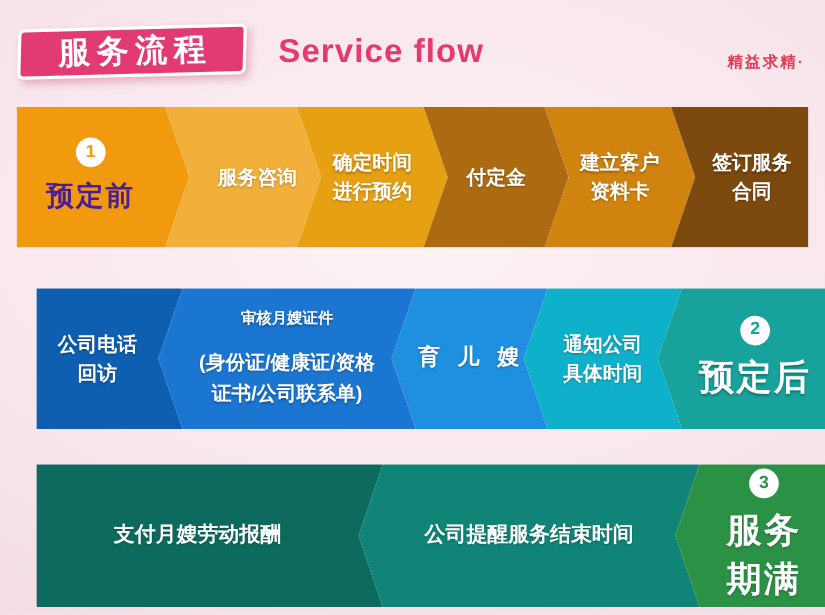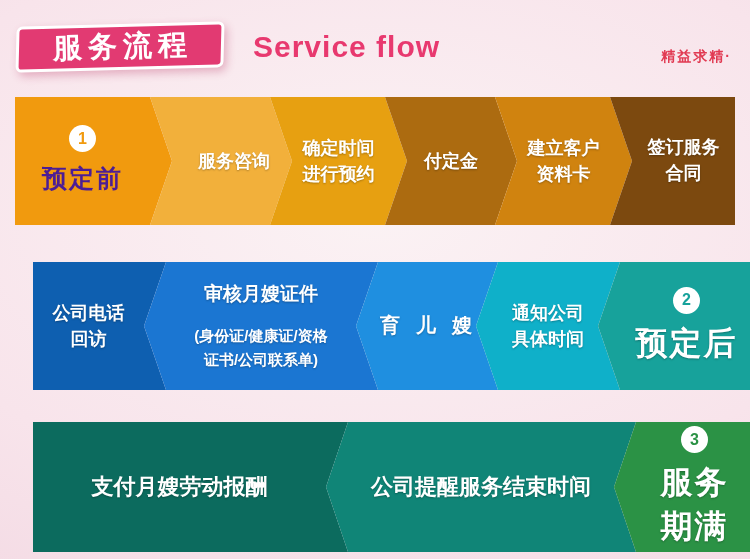--- a/index.html
+++ b/index.html
@@ -53,21 +53,20 @@
 
   
   .dir-right .step {
     clip-path: polygon(0 0, calc(100% - 22px) 0, 100% 50%, calc(100% - 22px) 100%, 0 100%, 22px 50%);
   }
   .dir-right .step:first-child {
     clip-path: polygon(0 0, calc(100% - 22px) 0, 100% 50%, calc(100% - 22px) 100%, 0 100%);
   }
   .dir-right .step:last-child {
     clip-path: polygon(0 0, 100% 0, 100% 100%, 0 100%, 22px 50%);
-    font-family: Liberation Mono, monospace;
   }
 
   
   .dir-left .step {
     clip-path: polygon(0 50%, 22px 0, 100% 0, calc(100% - 22px) 50%, 100% 100%, 22px 100%);
   }
   .dir-left .step:first-child {
     clip-path: polygon(0 0, 100% 0, calc(100% - 22px) 50%, 100% 100%, 0 100%);
     margin-left: 18px;
   }
@@ -76,25 +75,25 @@
   }
 
   .content { text-align:center; width:100%; }
   .label {
     color:#ffffff; font-weight:700; font-size:18px; line-height:1.45;
     text-align:center; white-space:pre-line;
     text-shadow:0 1px 2px rgba(0,0,0,.28);
   }
   .label.xl { font-size:32px; letter-spacing:2px; line-height:1.35; }
   .label.dark { text-shadow:none; font-size:25px; font-weight:800; letter-spacing:2px; }
-  .label.md { font-size:22px; }
+  .label.md { font-size:19px; }
   .label.spread { font-size:20px; letter-spacing:2px;font-family:Liberation Mono, monospace; }
-  .label.tight { font-size:19px; }
+  .label.tight { font-size:14px; }
   .sub {
-    color:#ffffff; font-weight:600; font-size:15px; line-height:1.6;
+    color:#ffffff; font-weight:600; font-size:18px; line-height:1.6;
     text-align:center; white-space:pre-line; margin-top:16px;
     text-shadow:0 1px 2px rgba(0,0,0,.25);
   }
   .num {
     width:27px; height:27px; border-radius:50%; background:#ffffff;
     display:flex; align-items:center; justify-content:center;
     font-size:16px; font-weight:800; margin:0 auto 8px auto;
   }
 </style>
 </head>

